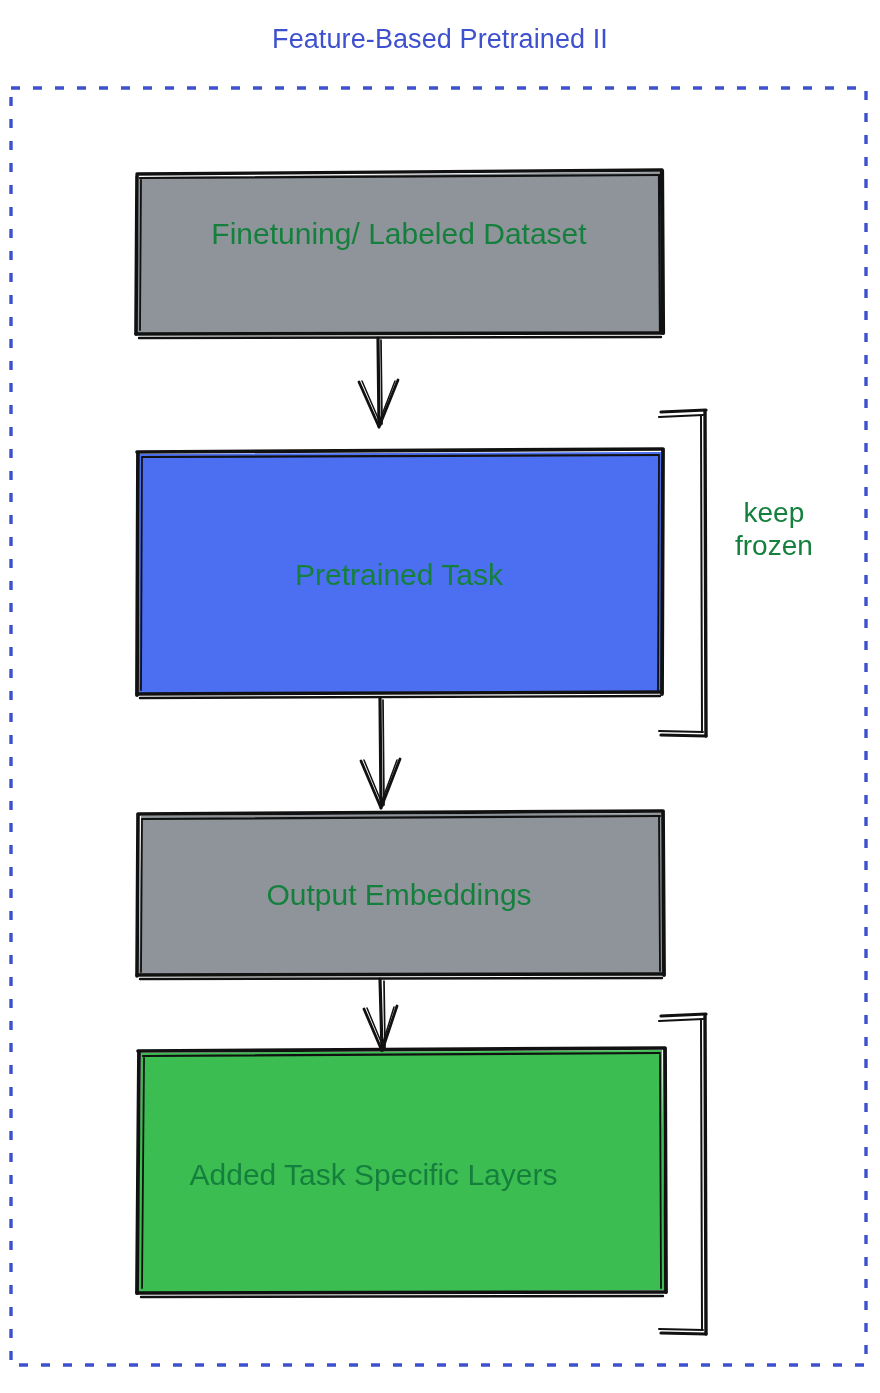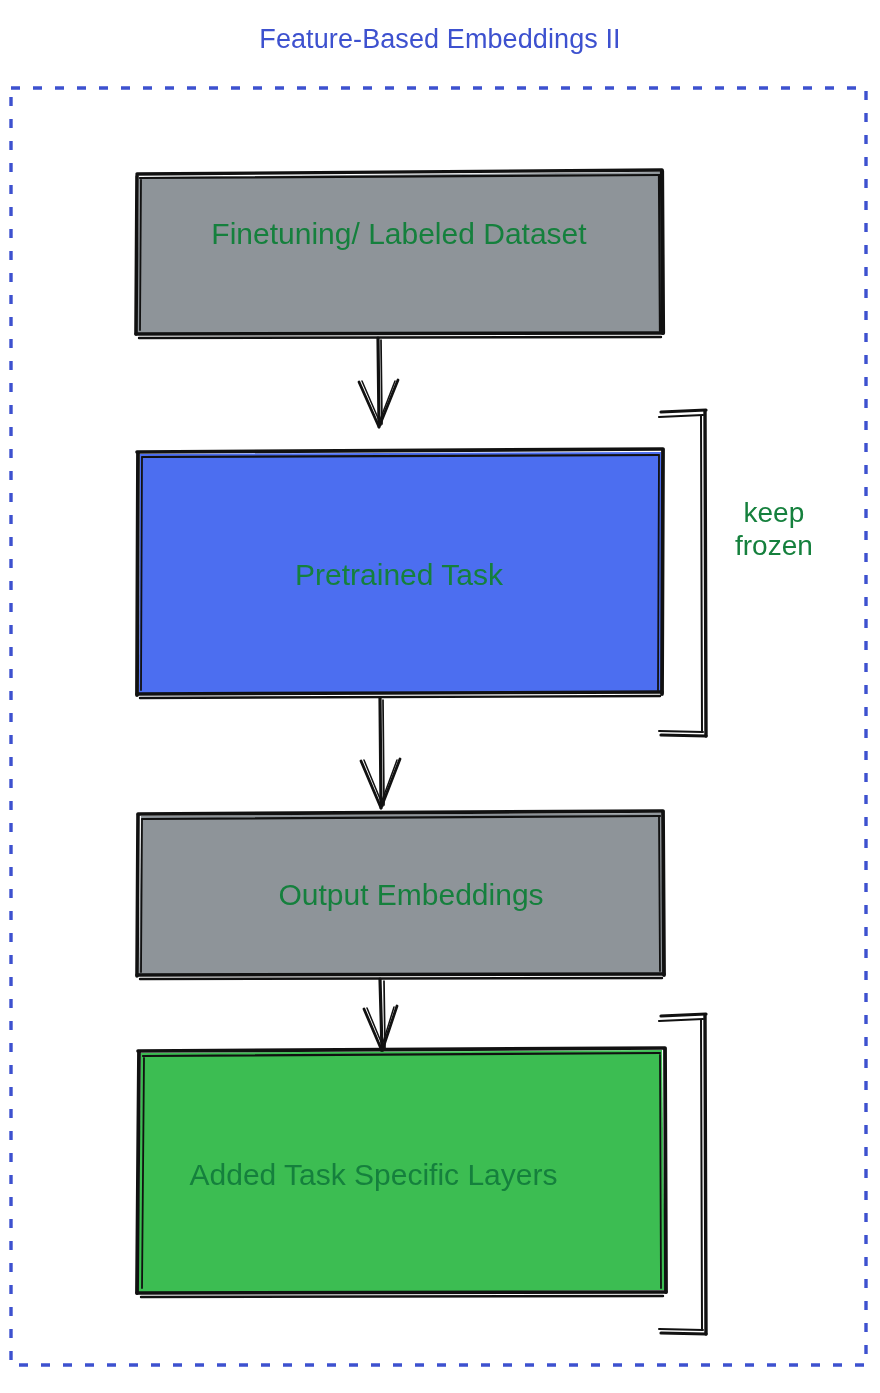--- a/index.html
+++ b/index.html
@@ -55,21 +55,20 @@
     width: 526px;
     text-align: center;
     font-size: 30px;
   }
   #label-output-embeddings {
     left: 136px;
     top: 877px;
     width: 526px;
     text-align: center;
     font-size: 30px;
-    margin-left: 12px;
   }
   #label-added-task-layers {
     left: 136px;
     top: 1157px;
     width: 475px;
     text-align: center;
     font-size: 30px;
   }
   #label-keep-frozen {
     left: 735px;
@@ -82,21 +81,21 @@
     top: 1090px;
     font-size: 28px;
     text-align: left;
   }
 </style>
 </head>
 <body>
 
 <div id="canvas">
 
-  <div id="page-title">Feature-Based Embeddings II</div>
+  <div id="page-title">Feature-Based Pretrained II</div>
 
   <svg id="diagram-svg" viewBox="0 0 880 1393" xmlns="http://www.w3.org/2000/svg">
 
     <rect x="11" y="88" width="855" height="1277" fill="none" stroke="#3d51cf" stroke-width="3.4" stroke-dasharray="9 13" stroke-linecap="butt"></rect>
 
     <g>
       <path d="M139,177 L661,172 L663,334 L137,333 Z" fill="#8e9499"></path>
       <path d="M137,174 L662,170" fill="none" stroke="#111111" stroke-width="3.4" stroke-linecap="round"></path>
       <path d="M140,178 L660,175" fill="none" stroke="#111111" stroke-width="2.2" stroke-linecap="round"></path>
       <path d="M662,171 L663,333" fill="none" stroke="#111111" stroke-width="4.2" stroke-linecap="round"></path>

